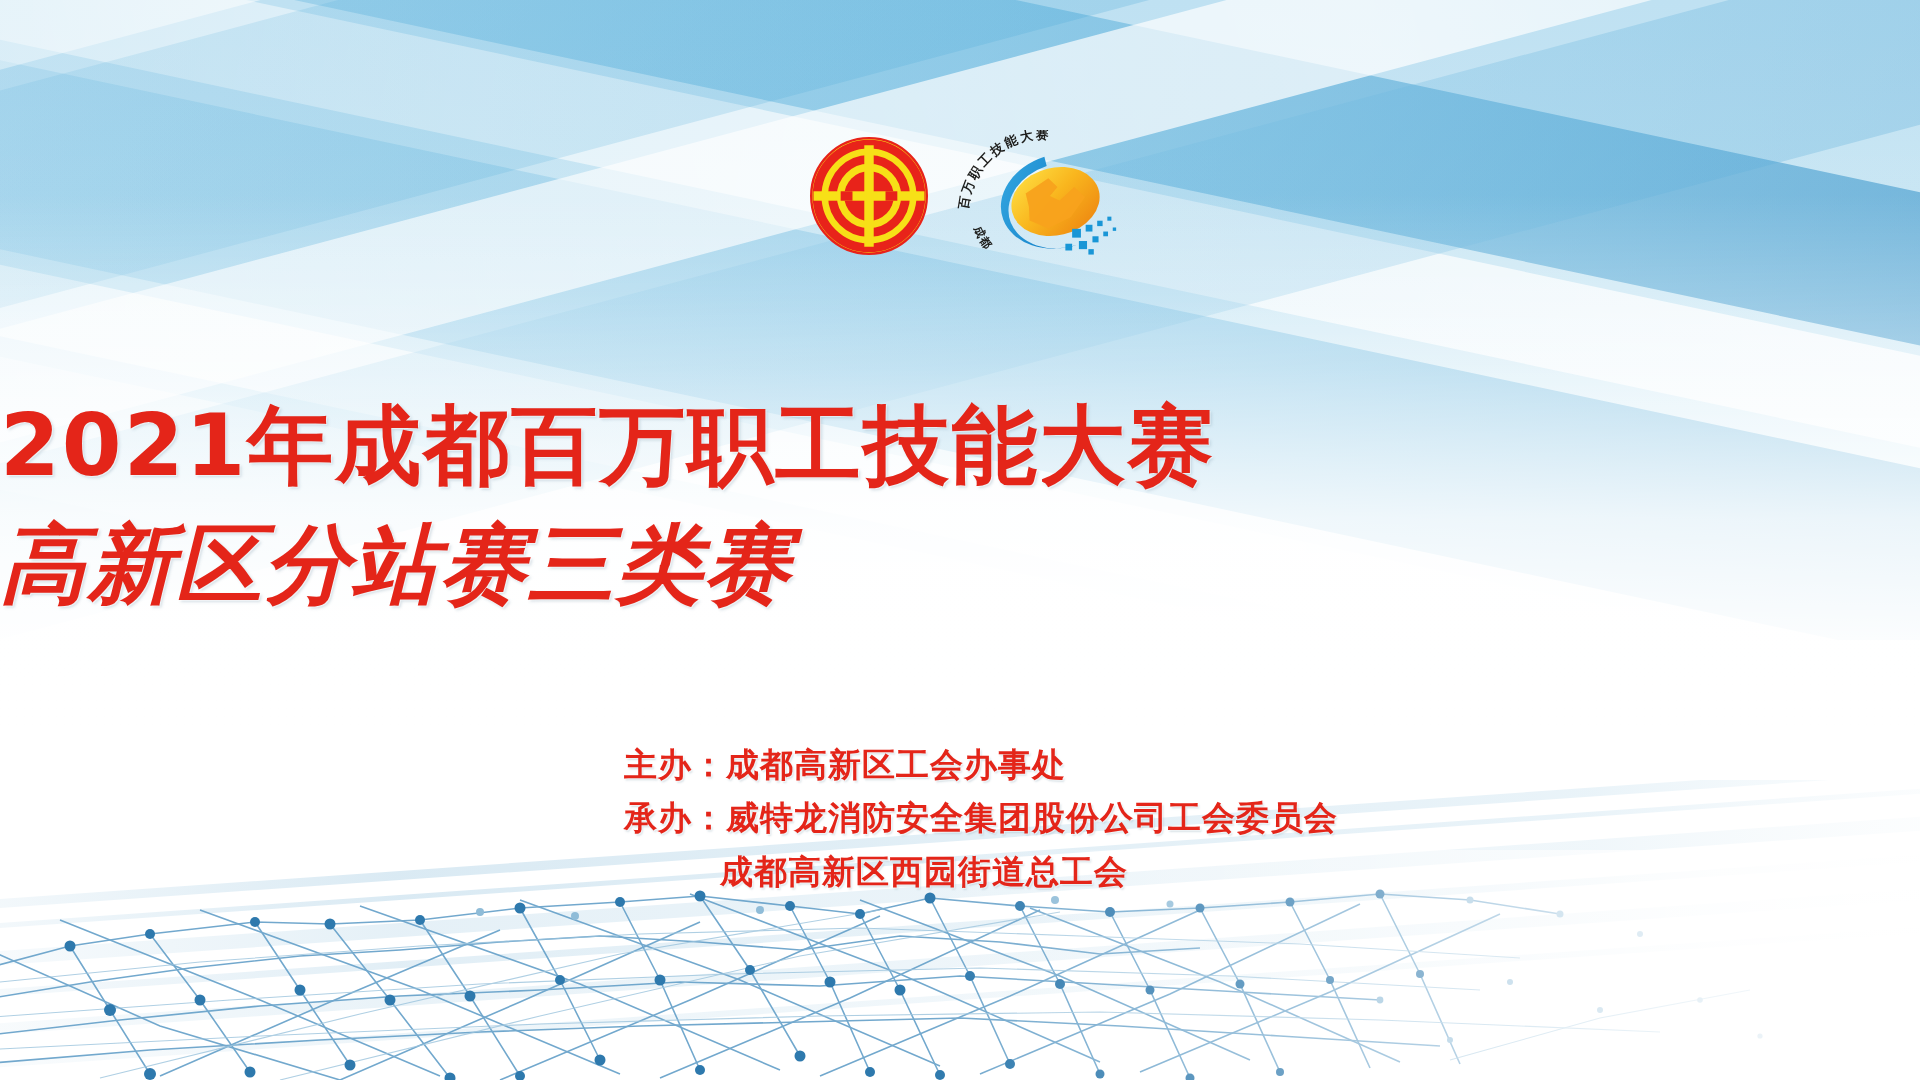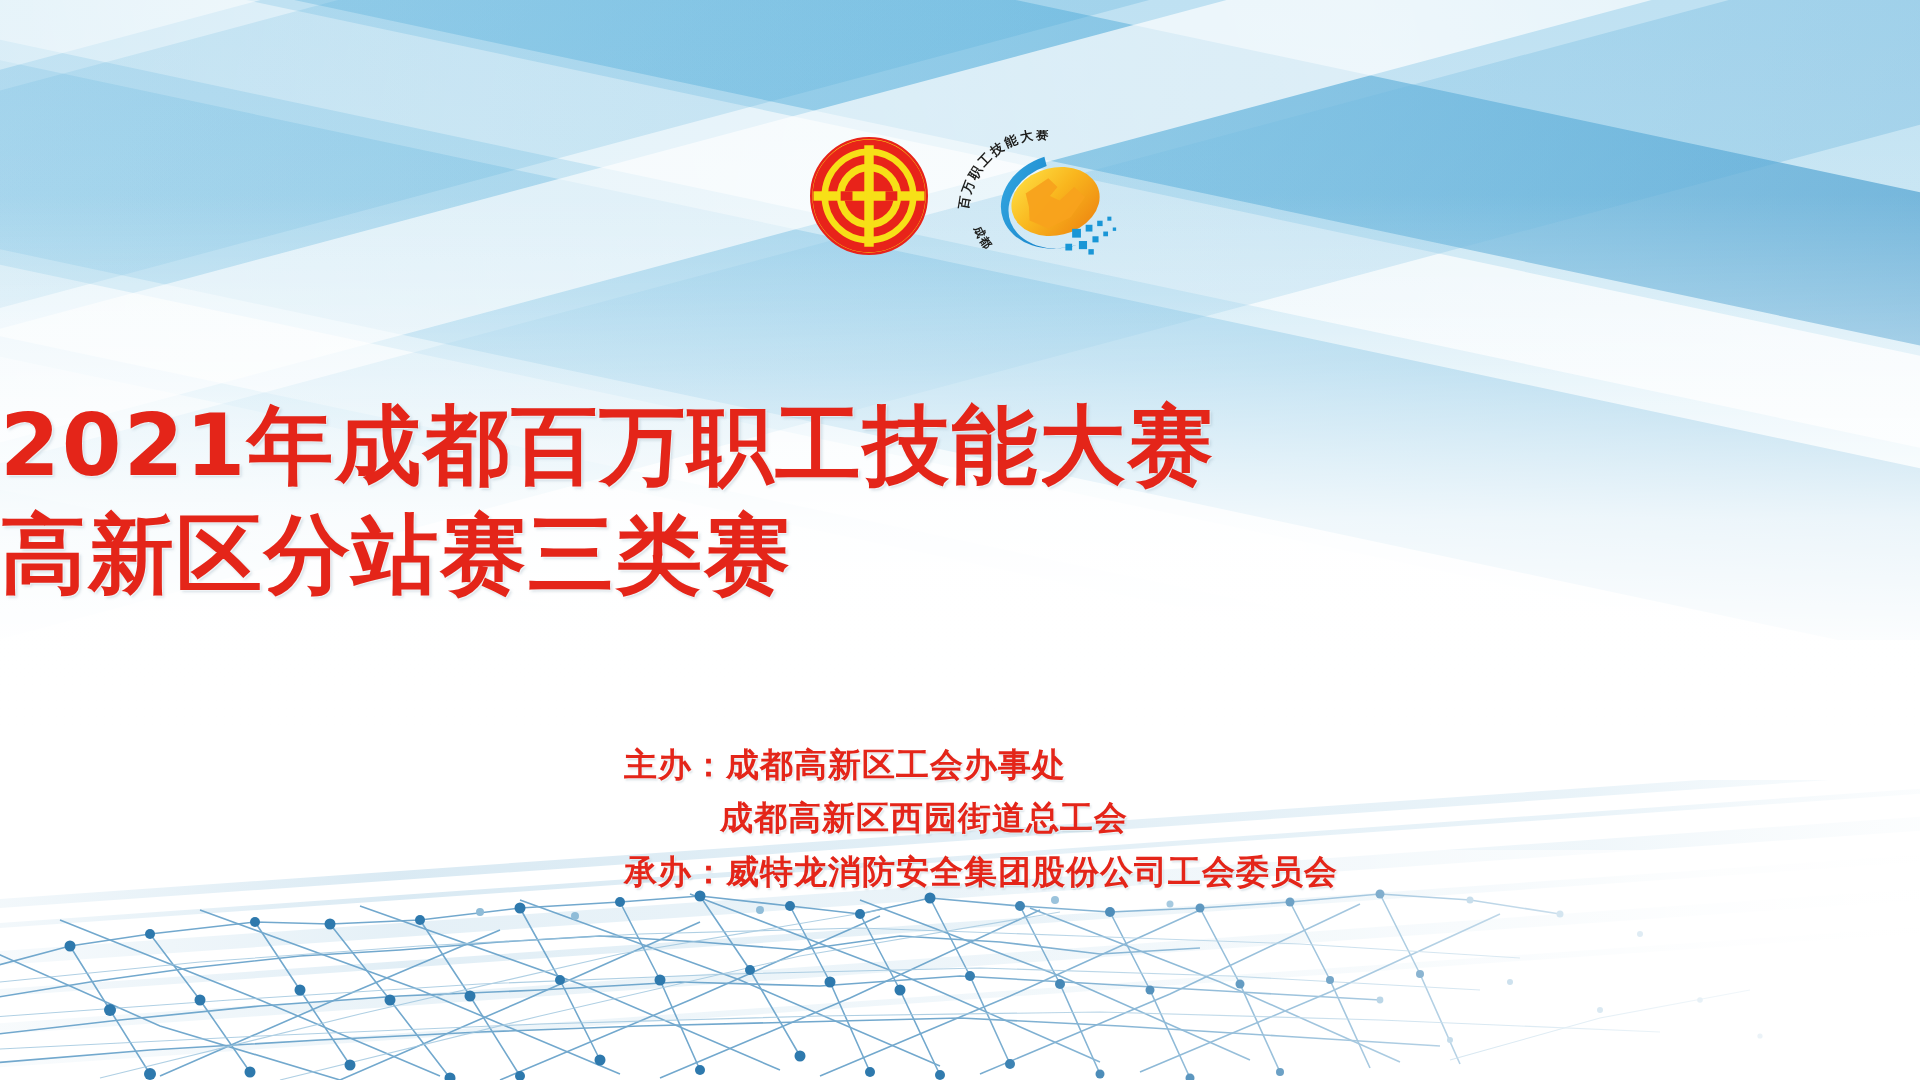--- a/index.html
+++ b/index.html
@@ -82,21 +82,21 @@
     font-weight:bold;
     color:#e42519;
     letter-spacing:2px;
     line-height:1.18;
     text-shadow:
       1px 1px 0 rgba(255,255,255,0.55),
       2px 2px 3px rgba(120,150,170,0.30);
     white-space:nowrap;
   }
   .title-line.l1{ font-size:86px; }
-  .title-line.l2{ font-size:86px; margin-top:8px;}
+  .title-line.l2{ font-size:86px; margin-top:18px;font-style:italic;}
 
   
   .org-block{
     position:absolute;
     left:8px; right:0;
     top:738px;
     text-align:center;
   }
   .org-inner{
     display:inline-block;
@@ -394,18 +394,18 @@
   </div>
 
   <div class="title-block">
     <div class="title-line l1">2021年成都百万职工技能大赛</div>
     <div class="title-line l2">高新区分站赛三类赛</div>
   </div>
 
   <div class="org-block">
     <div class="org-inner">
       <div class="org-line">主办：成都高新区工会办事处</div>
+      <div class="org-line">承办：威特龙消防安全集团股份公司工会委员会</div>
       <div class="org-line indent">成都高新区西园街道总工会</div>
-      <div class="org-line">承办：威特龙消防安全集团股份公司工会委员会</div>
     </div>
   </div>
 
 </div>
 
 </body></html>

